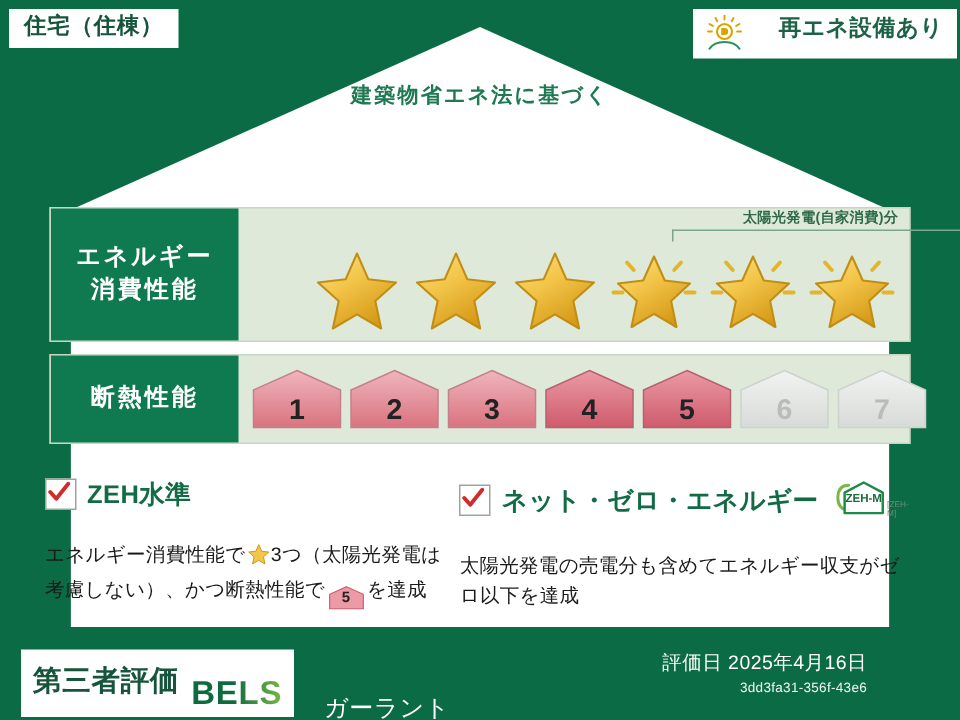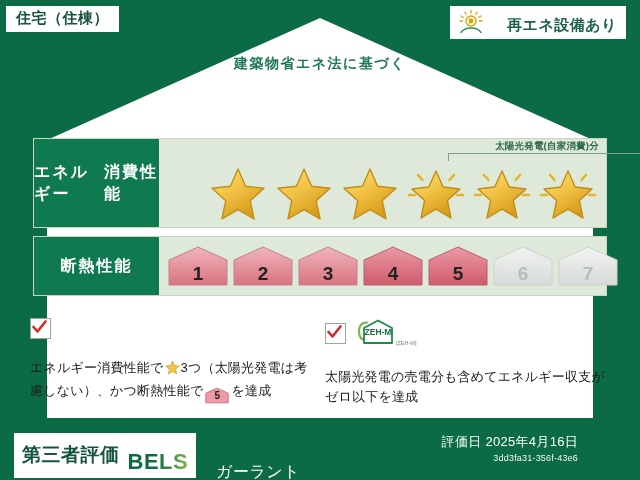--- a/index.html
+++ b/index.html
@@ -45,26 +45,26 @@
     font-weight: bold;
     padding: 4px 10px 5px 10px;
     z-index: 6;
     letter-spacing: 0.5px;
     line-height: 1.1;
   }
 
   
   .renew-badge {
     position: absolute;
-    right: 14px;
+    right: 2px;
     top: 6px;
     background: #ffffff;
     z-index: 6;
     display: flex;
-    align-items: flex-end;
+    align-items: flex-start;
     gap: 22px;
     padding: 3px 9px 4px 7px;
   }
   .renew-badge .rb-text {
     color: #1d6246;
     font-size: 15px;
     font-weight: bold;
     letter-spacing: 0.5px;
     white-space: nowrap;
   }
@@ -111,21 +111,21 @@
     border: 1px solid #c7d6c0;
     position: relative;
   }
   .rate-row + .rate-row { margin-top: 8px; }
 
   .row-head {
     flex: 0 0 125px;
     background: #0f7a50;
     color: #ffffff;
     display: flex;
-    flex-direction: row;
+    flex-direction: column;
     align-items: center;
     justify-content: center;
     font-size: 16px;
     font-weight: bold;
     letter-spacing: 2px;
     line-height: 1.35;
   }
   .row-head span { display: block; }
 
   .row-body {
@@ -506,37 +506,39 @@
 
   <div class="criteria">
 
     <div class="crit-col">
       <div class="crit-head">
         <span class="checkbox">
           <svg width="15" height="15" viewBox="0 0 15 15">
             <polyline points="1.5,7 5.5,11.5 13.5,1.5" fill="none" stroke="#d22b2b" stroke-width="2.6" stroke-linecap="round" stroke-linejoin="round"></polyline>
           </svg>
         </span>
+        <span class="crit-title">ZEH水準</span>
       </div>
       <div class="crit-desc">
         <span>エネルギー消費性能で</span><span class="inline-star"><svg width="15" height="15" viewBox="0 0 58 56">
               <polygon points="29,3 36.6,20.2 55,22.3 41.2,34.7 45.1,53 29,43.6 12.9,53 16.8,34.7 3,22.3 21.4,20.2" fill="#f3c64a" stroke="#c08e14" stroke-width="2.2" stroke-linejoin="round"></polygon>
             </svg></span><span>3つ（太陽光発電は考慮しない）、かつ断熱性能で</span><span class="inline-grade"><svg width="24" height="17" viewBox="0 0 62 42">
               <polygon points="31,2 60,15 60,40 2,40 2,15" fill="#eb9aa6" stroke="#cf5b6c" stroke-width="2"></polygon>
             </svg><span class="ig-num">5</span></span><span>を達成</span>
       </div>
     </div>
 
     <div class="crit-col">
       <div class="crit-head">
         <span class="checkbox">
           <svg width="15" height="15" viewBox="0 0 15 15">
             <polyline points="1.5,7 5.5,11.5 13.5,1.5" fill="none" stroke="#d22b2b" stroke-width="2.6" stroke-linecap="round" stroke-linejoin="round"></polyline>
           </svg>
         </span>
+        <span class="crit-title">ネット・ゼロ・エネルギー</span>
         <span class="zehm-logo">
           <svg width="46" height="30" viewBox="0 0 46 30">
             <path d="M13 4.5 C 6.5 4.5, 5 9, 5 13.5 C 5 18, 6.5 22.5, 13 22.5" fill="none" stroke="#7ab648" stroke-width="2.2" stroke-linecap="round"></path>
             <path d="M24 2.5 L 38 10 L 38 25 L 10 25 L 10 10 Z" fill="#ffffff" fill-opacity="0.9" stroke="#1d8a4a" stroke-width="1.8" stroke-linejoin="round"></path>
             <text x="24" y="16.5" text-anchor="middle" font-family="Liberation Sans, sans-serif" font-size="8.5" font-weight="bold" fill="#1d6b3f">ZEH-M</text>
           </svg>
           <span style="font-size:5.5px;color:#6d8a77;margin-left:-4px;margin-bottom:2px;">[ZEH-M]</span>
         </span>
       </div>
       <div class="crit-desc">

